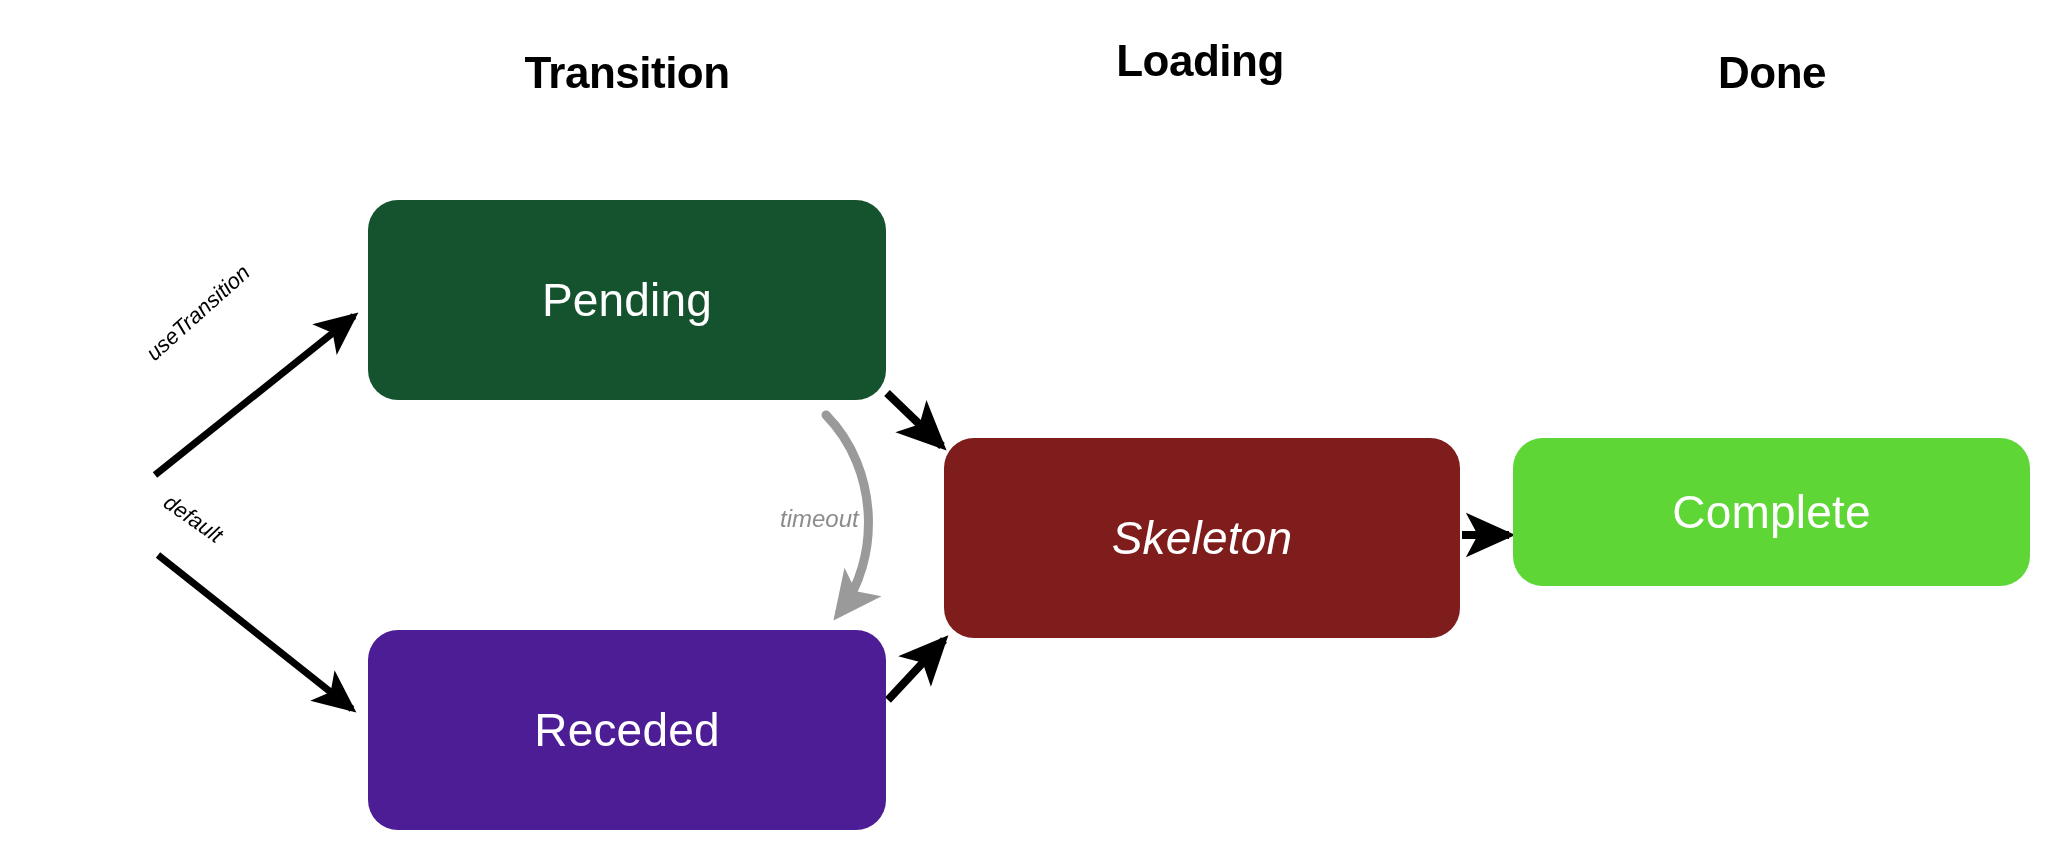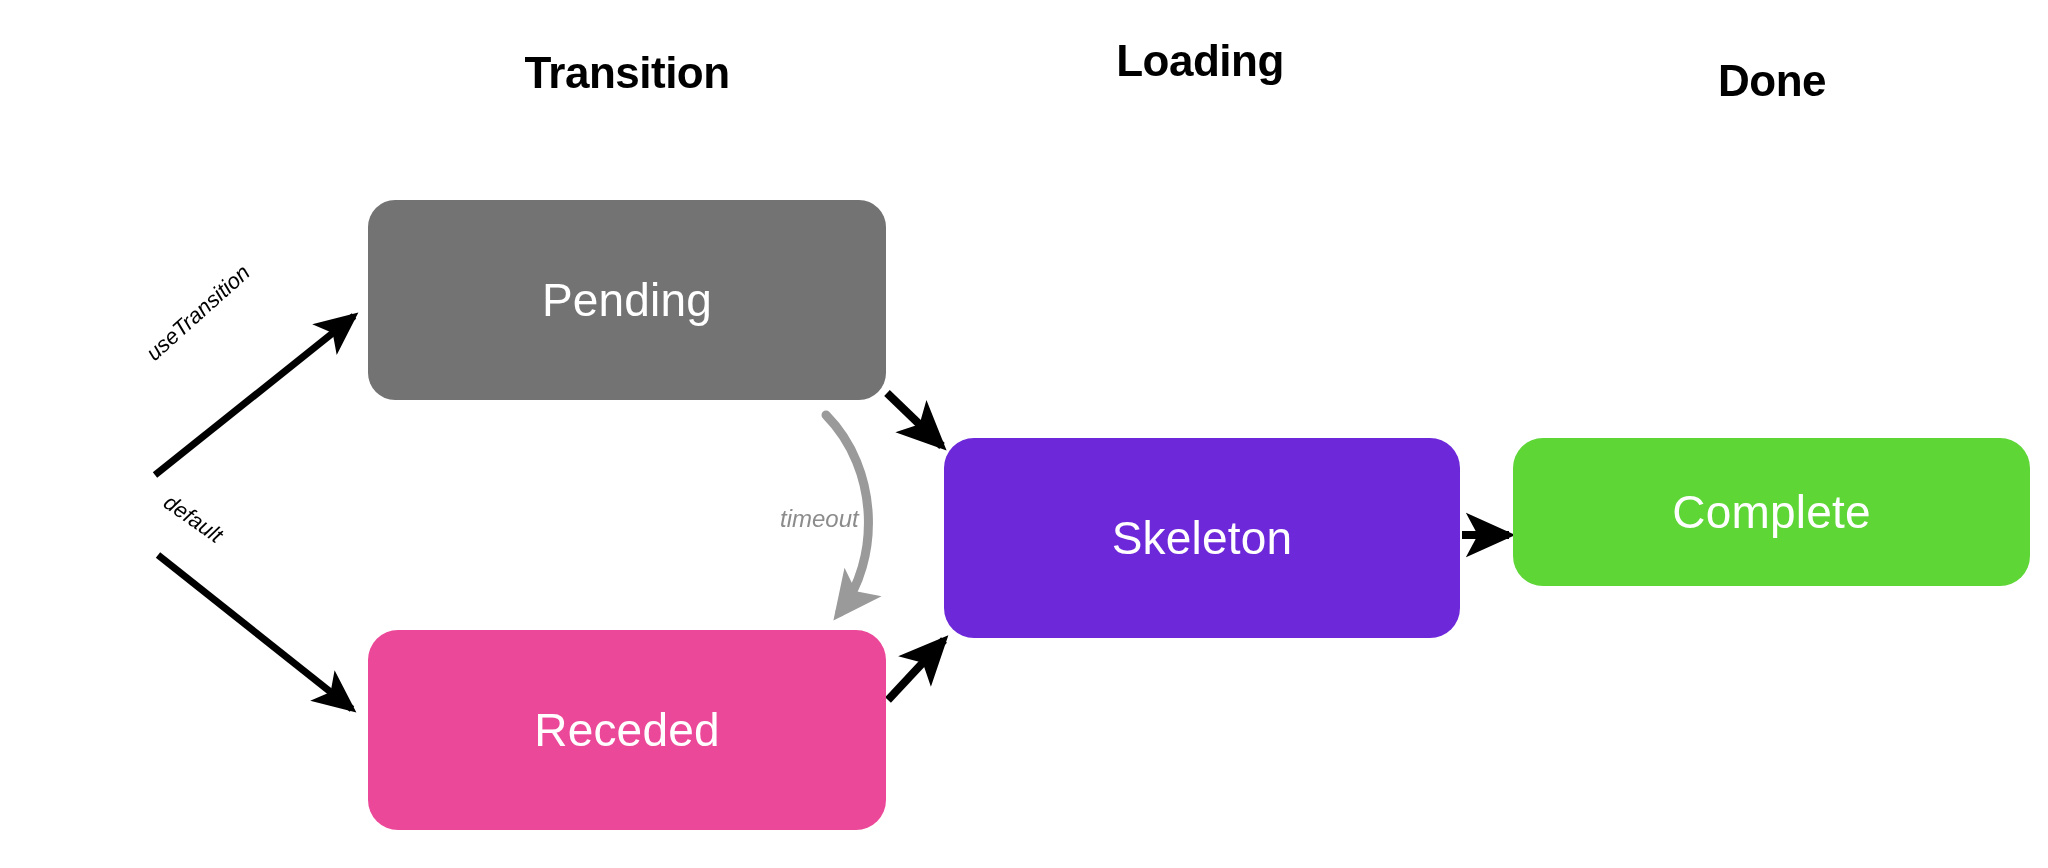--- a/index.html
+++ b/index.html
@@ -28,21 +28,21 @@
     font-weight: bold;
     font-size: 44px;
     color: #000000;
     text-align: center;
     white-space: nowrap;
     transform: translateX(-50%);
     letter-spacing: -0.5px;
   }
   #hdr-transition { left: 627px; top: 48px; }
   #hdr-loading    { left: 1200px; top: 36px; }
-  #hdr-done       { left: 1772px; top: 56px; }
+  #hdr-done       { left: 1772px; top: 48px; }
 
   
   .state-box {
     position: absolute;
     border-radius: 30px;
     display: flex;
     align-items: center;
     justify-content: center;
     box-sizing: border-box;
   }
@@ -161,29 +161,29 @@
 
     <g>
       <path d="M 826 415 C 880 470, 880 560, 840 612" fill="none" stroke="#9a9a9a" stroke-width="9" stroke-linecap="round" marker-end="url(#arrowhead-grey)"></path>
     </g>
   </svg>
 
   <div class="edge-label" id="label-usetransition">useTransition</div>
   <div class="edge-label" id="label-default">default</div>
   <div class="edge-label" id="label-timeout">timeout</div>
 
-  <div class="state-box" id="box-pending" style="background: #737373; border-radius: 27px;">
+  <div class="state-box" id="box-pending" style="background: #14532d;">
     <span class="box-label">Pending</span>
   </div>
 
-  <div class="state-box" id="box-receded" style="background: #ec4899;">
+  <div class="state-box" id="box-receded" style="background: #4c1d95;">
     <span class="box-label">Receded</span>
   </div>
 
-  <div class="state-box" id="box-skeleton" style="background: #6d28d9;">
+  <div class="state-box" id="box-skeleton" style="background: #7f1d1d; font-style: italic;">
     <span class="box-label">Skeleton</span>
   </div>
 
   <div class="state-box" id="box-complete" style="background: rgb(93, 214, 54);">
     <span class="box-label">Complete</span>
   </div>
 
 </div>
 
 </body></html>

